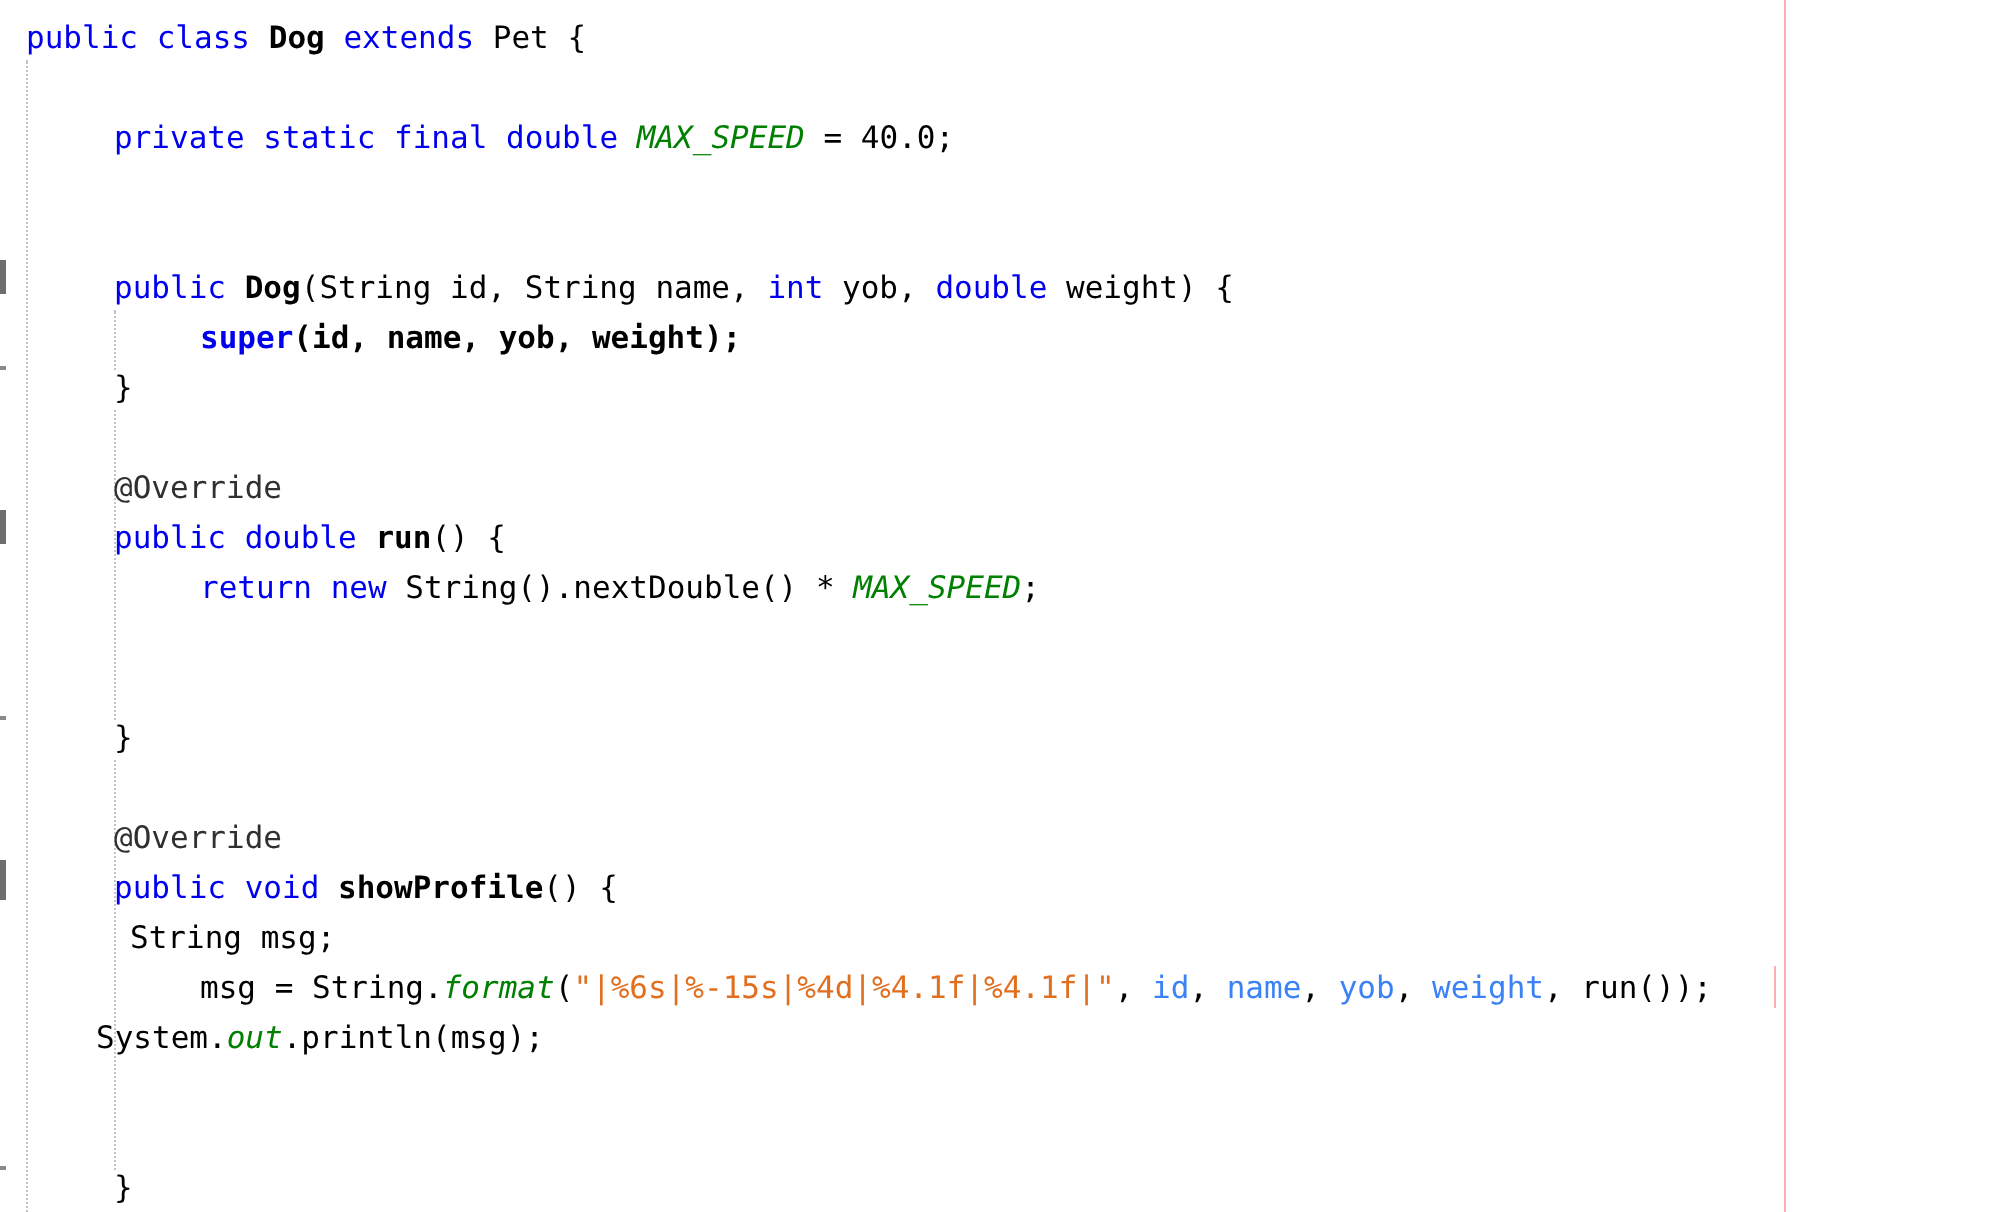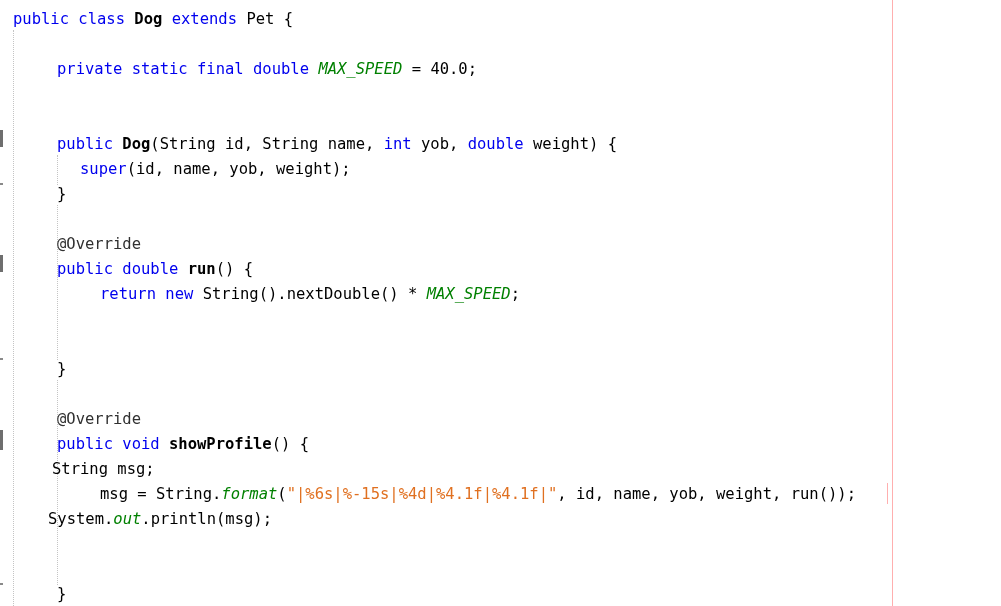--- a/index.html
+++ b/index.html
@@ -70,21 +70,21 @@
     font-size: 15.5px;
     font-family: "DejaVu Sans Mono", "Liberation Mono", monospace;
     color: #000000;
     letter-spacing: 0px;
   }
 
   .tok        { white-space: pre; }
   .kw         { color: #0000ee; }
   .plain      { color: #000000; }
   .bold-id    { color: #000000; font-weight: bold; }
-  .field      { color: #000000; }
+  .field      { color: #3b82f6; }
   .static-f   { color: #008000; font-style: italic; }
   .static-m   { color: #008000; font-style: italic; }
   .str        { color: #e07020; }
   .anno       { color: #303030; }
   .num        { color: #000000; }
 </style>
 </head>
 <body>
 
 <div id="editor">
@@ -107,33 +107,33 @@
 
   <div class="margin-line" id="margin-line" style="left: 892px; background: rgb(255, 175, 175);"></div>
 
   <div id="code-layer">
       <div class="code-line" style="top: 7px; padding-left: 13px;"><span class="tok kw">public</span><span class="tok plain"> </span><span class="tok kw">class</span><span class="tok plain"> </span><span class="tok bold-id">Dog</span><span class="tok plain"> </span><span class="tok kw">extends</span><span class="tok plain"> </span><span class="tok plain">Pet</span><span class="tok plain"> {</span></div>
       <div class="code-line" style="top: 32px; padding-left: 13px;">&nbsp;</div>
       <div class="code-line" style="top: 57px; padding-left: 57px;"><span class="tok kw">private</span><span class="tok plain"> </span><span class="tok kw">static</span><span class="tok plain"> </span><span class="tok kw">final</span><span class="tok plain"> </span><span class="tok kw">double</span><span class="tok plain"> </span><span class="tok static-f">MAX_SPEED</span><span class="tok plain"> = </span><span class="tok num">40.0</span><span class="tok plain">;</span></div>
       <div class="code-line" style="top: 82px; padding-left: 57px;">&nbsp;</div>
       <div class="code-line" style="top: 107px; padding-left: 57px;">&nbsp;</div>
       <div class="code-line" style="top: 132px; padding-left: 57px;"><span class="tok kw">public</span><span class="tok plain"> </span><span class="tok bold-id">Dog</span><span class="tok plain">(</span><span class="tok plain">String</span><span class="tok plain"> id, </span><span class="tok plain">String</span><span class="tok plain"> name, </span><span class="tok kw">int</span><span class="tok plain"> yob, </span><span class="tok kw">double</span><span class="tok plain"> weight) {</span></div>
-      <div class="code-line" style="top: 157px; padding-left: 80px;"><span class="tok kw">super</span><span class="tok plain">(id, name, yob, weight);</span></div>
+      <div class="code-line" style="top: 157px; padding-left: 100px; font-weight: bold;"><span class="tok kw">super</span><span class="tok plain">(id, name, yob, weight);</span></div>
       <div class="code-line" style="top: 182px; padding-left: 57px;"><span class="tok plain">}</span></div>
       <div class="code-line" style="top: 207px; padding-left: 57px;">&nbsp;</div>
       <div class="code-line" style="top: 232px; padding-left: 57px;"><span class="tok anno">@Override</span></div>
       <div class="code-line" style="top: 257px; padding-left: 57px;"><span class="tok kw">public</span><span class="tok plain"> </span><span class="tok kw">double</span><span class="tok plain"> </span><span class="tok bold-id">run</span><span class="tok plain">() {</span></div>
       <div class="code-line" style="top: 282px; padding-left: 100px;"><span class="tok kw">return</span><span class="tok plain"> </span><span class="tok kw">new</span><span class="tok plain"> String().nextDouble() * </span><span class="tok static-f">MAX_SPEED</span><span class="tok plain">;</span></div>
       <div class="code-line" style="top: 307px; padding-left: 100px;">&nbsp;</div>
       <div class="code-line" style="top: 332px; padding-left: 100px;">&nbsp;</div>
       <div class="code-line" style="top: 357px; padding-left: 57px;"><span class="tok plain">}</span></div>
       <div class="code-line" style="top: 382px; padding-left: 57px;">&nbsp;</div>
       <div class="code-line" style="top: 407px; padding-left: 57px;"><span class="tok anno">@Override</span></div>
       <div class="code-line" style="top: 432px; padding-left: 57px;"><span class="tok kw">public</span><span class="tok plain"> </span><span class="tok kw">void</span><span class="tok plain"> </span><span class="tok bold-id">showProfile</span><span class="tok plain">() {</span></div>
-      <div class="code-line" style="top: 457px; padding-left: 52px;"><span class="tok plain">String</span><span class="tok plain"> msg;</span></div>
+      <div class="code-line" style="top: 457px; padding-left: 65px;"><span class="tok plain">String</span><span class="tok plain"> msg;</span></div>
       <div class="code-line" style="top: 482px; padding-left: 100px;"><span class="tok plain">msg = </span><span class="tok plain">String</span><span class="tok plain">.</span><span class="tok static-m">format</span><span class="tok plain">(</span><span class="tok str">"|%6s|%-15s|%4d|%4.1f|%4.1f|"</span><span class="tok plain">, </span><span class="tok field">id</span><span class="tok plain">, </span><span class="tok field">name</span><span class="tok plain">, </span><span class="tok field">yob</span><span class="tok plain">, </span><span class="tok field">weight</span><span class="tok plain">, run());</span></div>
       <div class="code-line" style="top: 507px; padding-left: 48px;"><span class="tok plain">System</span><span class="tok plain">.</span><span class="tok static-f">out</span><span class="tok plain">.println(msg);</span></div>
       <div class="code-line" style="top: 532px; padding-left: 100px;">&nbsp;</div>
       <div class="code-line" style="top: 557px; padding-left: 100px;">&nbsp;</div>
       <div class="code-line" style="top: 582px; padding-left: 57px;"><span class="tok plain">}</span></div>
     </div>
 
   <div class="caret" id="caret" style="left: 887px; top: 483px; height: 21px; background: rgb(255, 175, 175);"></div>
 
 </div>

